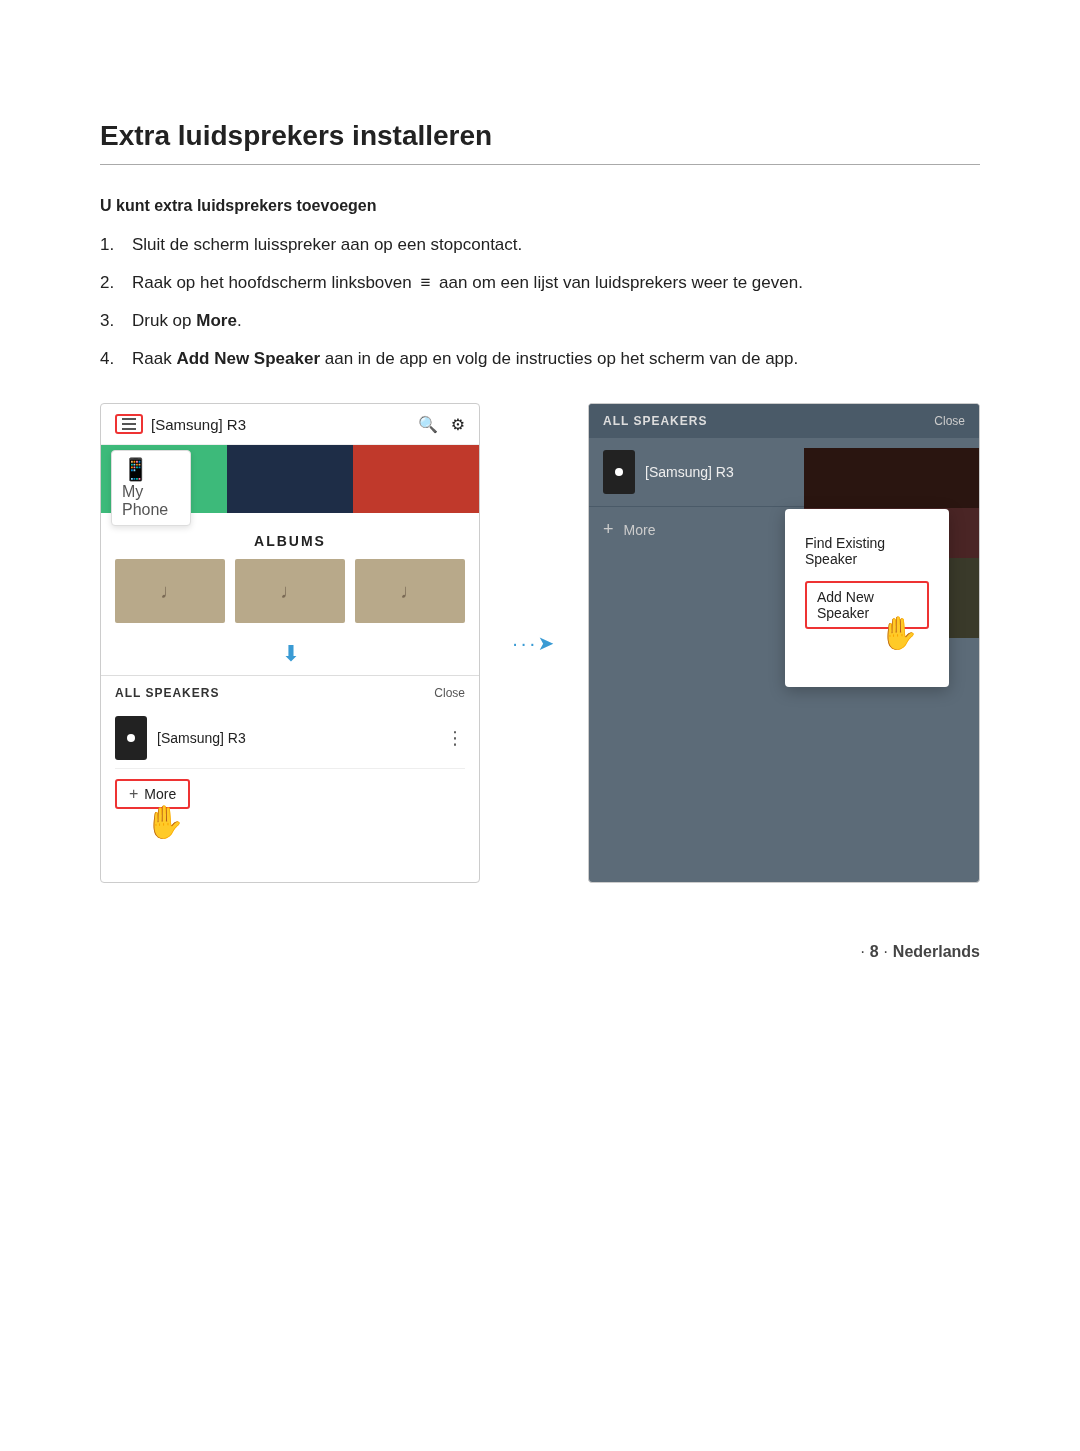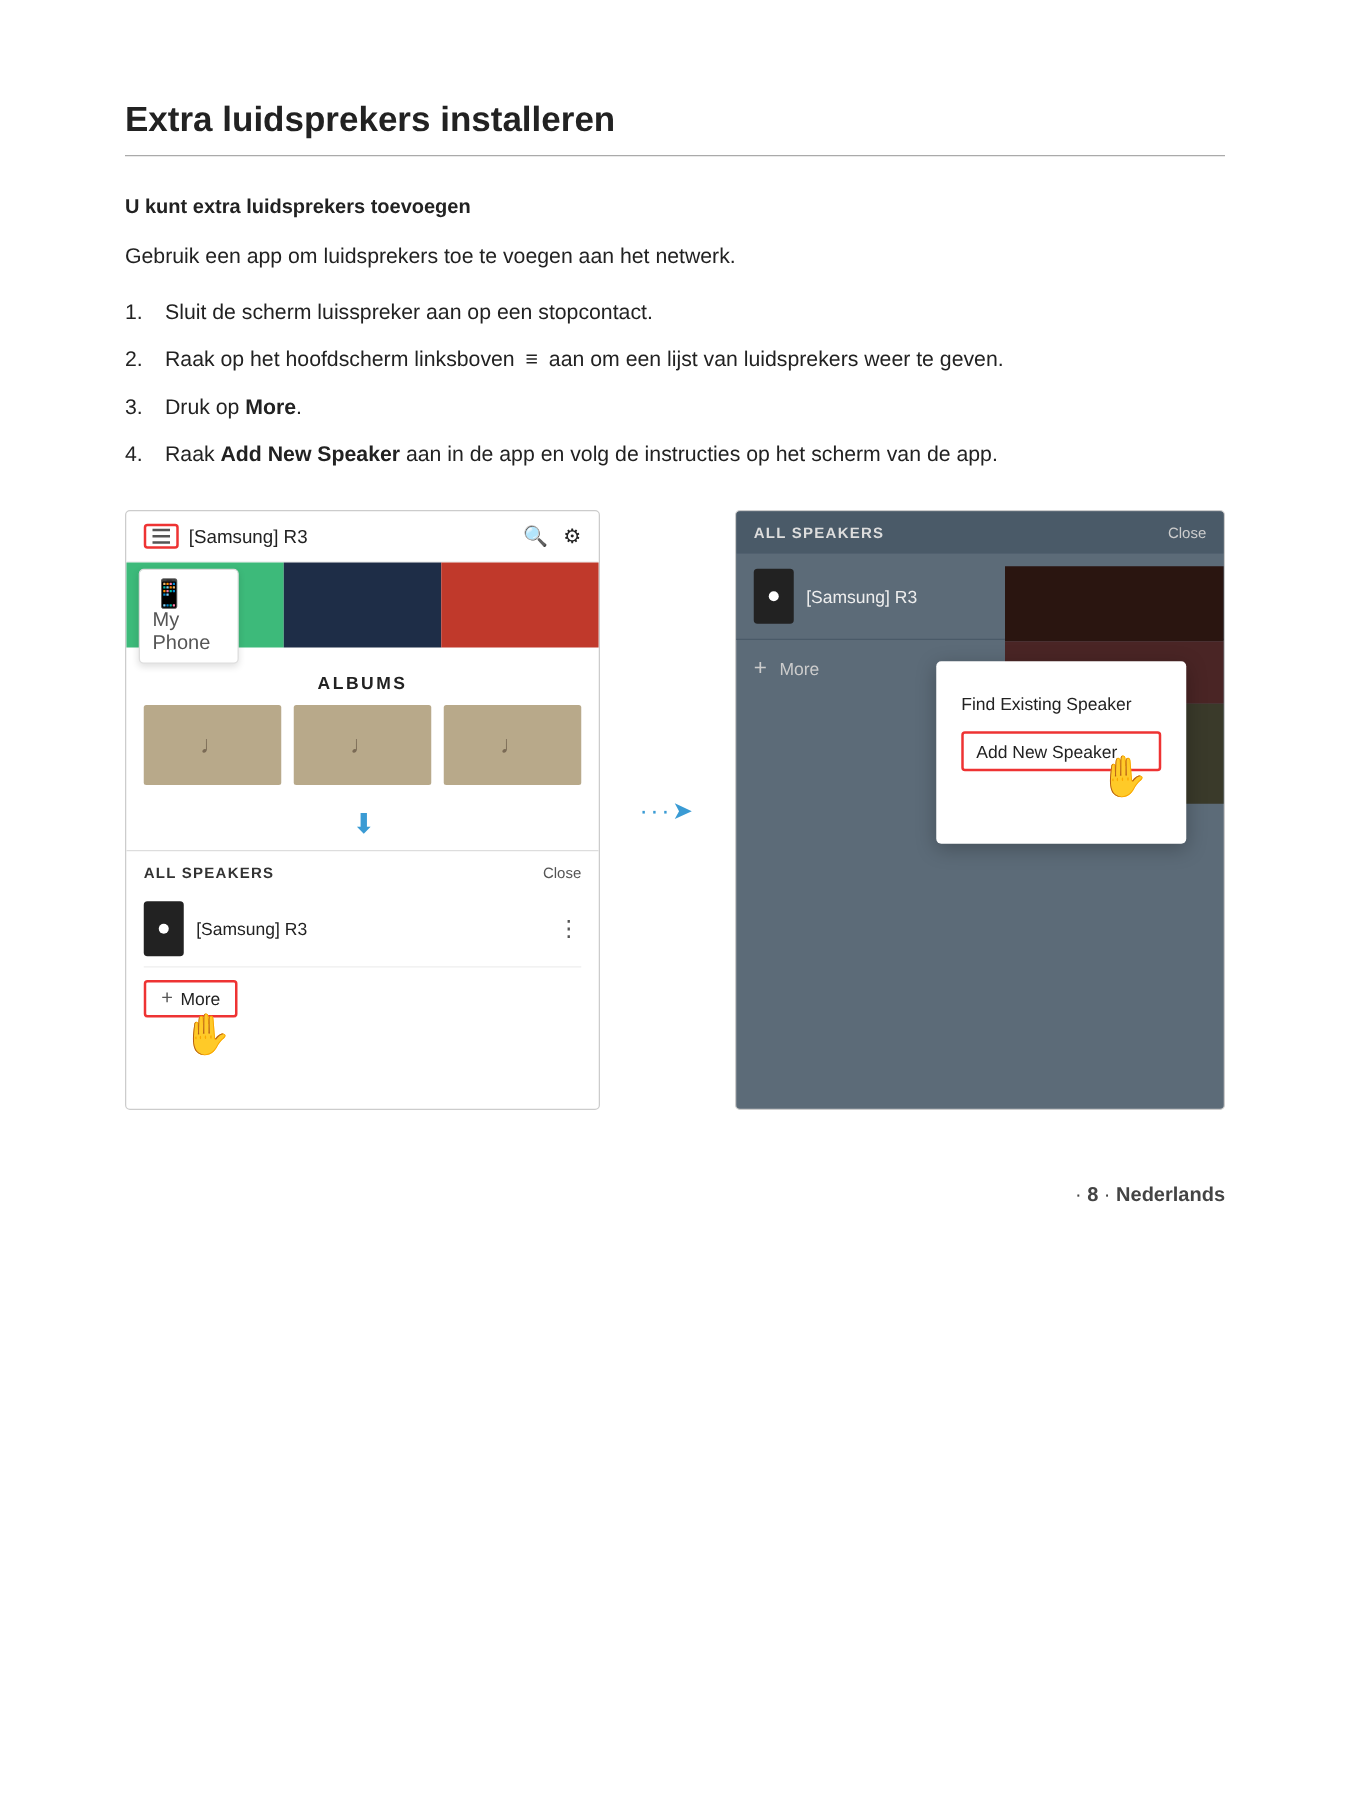--- a/index.html
+++ b/index.html
@@ -5,21 +5,21 @@
     * { box-sizing: border-box; margin: 0; padding: 0; }
     body {
       background: #fff;
       font-family: 'Arial', sans-serif;
       width: 1080px;
       min-height: 1451px;
       position: relative;
       color: #222;
     }
     .page {
-      padding: 80px 100px 60px 100px;
+      padding: 120px 100px 60px 100px;
     }
     .section-title {
       font-size: 28px;
       font-weight: bold;
       border-bottom: 1.5px solid #aaa;
       padding-bottom: 12px;
       margin-bottom: 32px;
     }
     .subtitle {
       font-size: 16px;
@@ -315,26 +315,26 @@
       gap: 10px;
       padding: 12px 14px;
       color: #ccc;
       font-size: 14px;
     }
 
     
     .popup-overlay {
       position: absolute;
       right: 30px;
-      top: 120px;
+      top: 105px;
       background: #fff;
       border-radius: 4px;
       padding: 18px 20px;
       box-shadow: 0 4px 16px rgba(0,0,0,0.25);
-      width: 200px;
+      width: 164px;
       z-index: 10;
     }
     .popup-item {
       font-size: 14px;
       color: #222;
       padding: 8px 0;
     }
     .popup-item-highlighted {
       border: 2px solid #e33;
       border-radius: 3px;
@@ -369,21 +369,20 @@
   </style>
 </head>
 <body>
 
 <div class="page">
 
   <h1 class="section-title">Extra luidsprekers installeren</h1>
 
   <h2 class="subtitle">U kunt extra luidsprekers toevoegen</h2>
 
-  <p class="intro-text">Gebruik een app om luidsprekers toe te voegen aan het netwerk.</p>
 
   <ul class="steps">
     <li>
       <span class="step-num">1.</span>
       <span class="step-text">Sluit de scherm luisspreker aan op een stopcontact.</span>
     </li>
     <li>
       <span class="step-num">2.</span>
       <span class="step-text">
         Raak op het hoofdscherm linksboven

